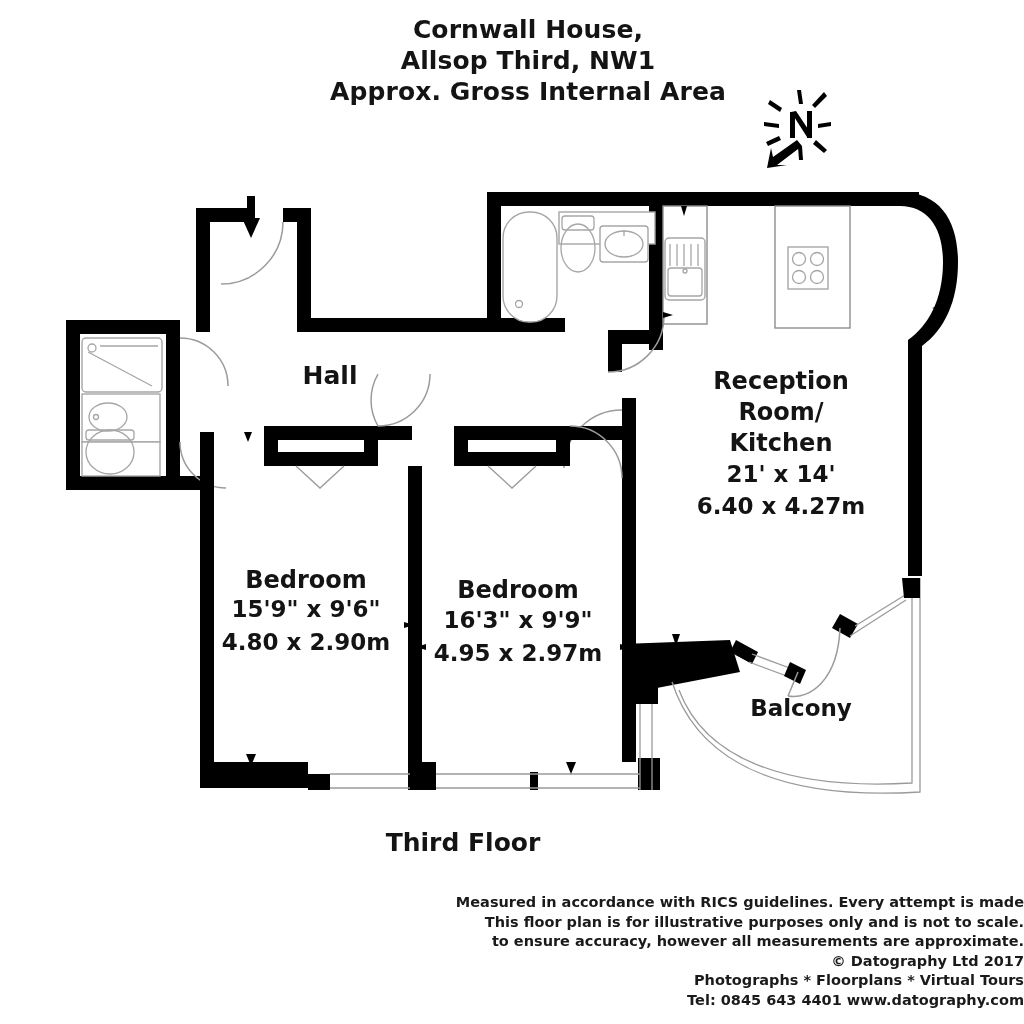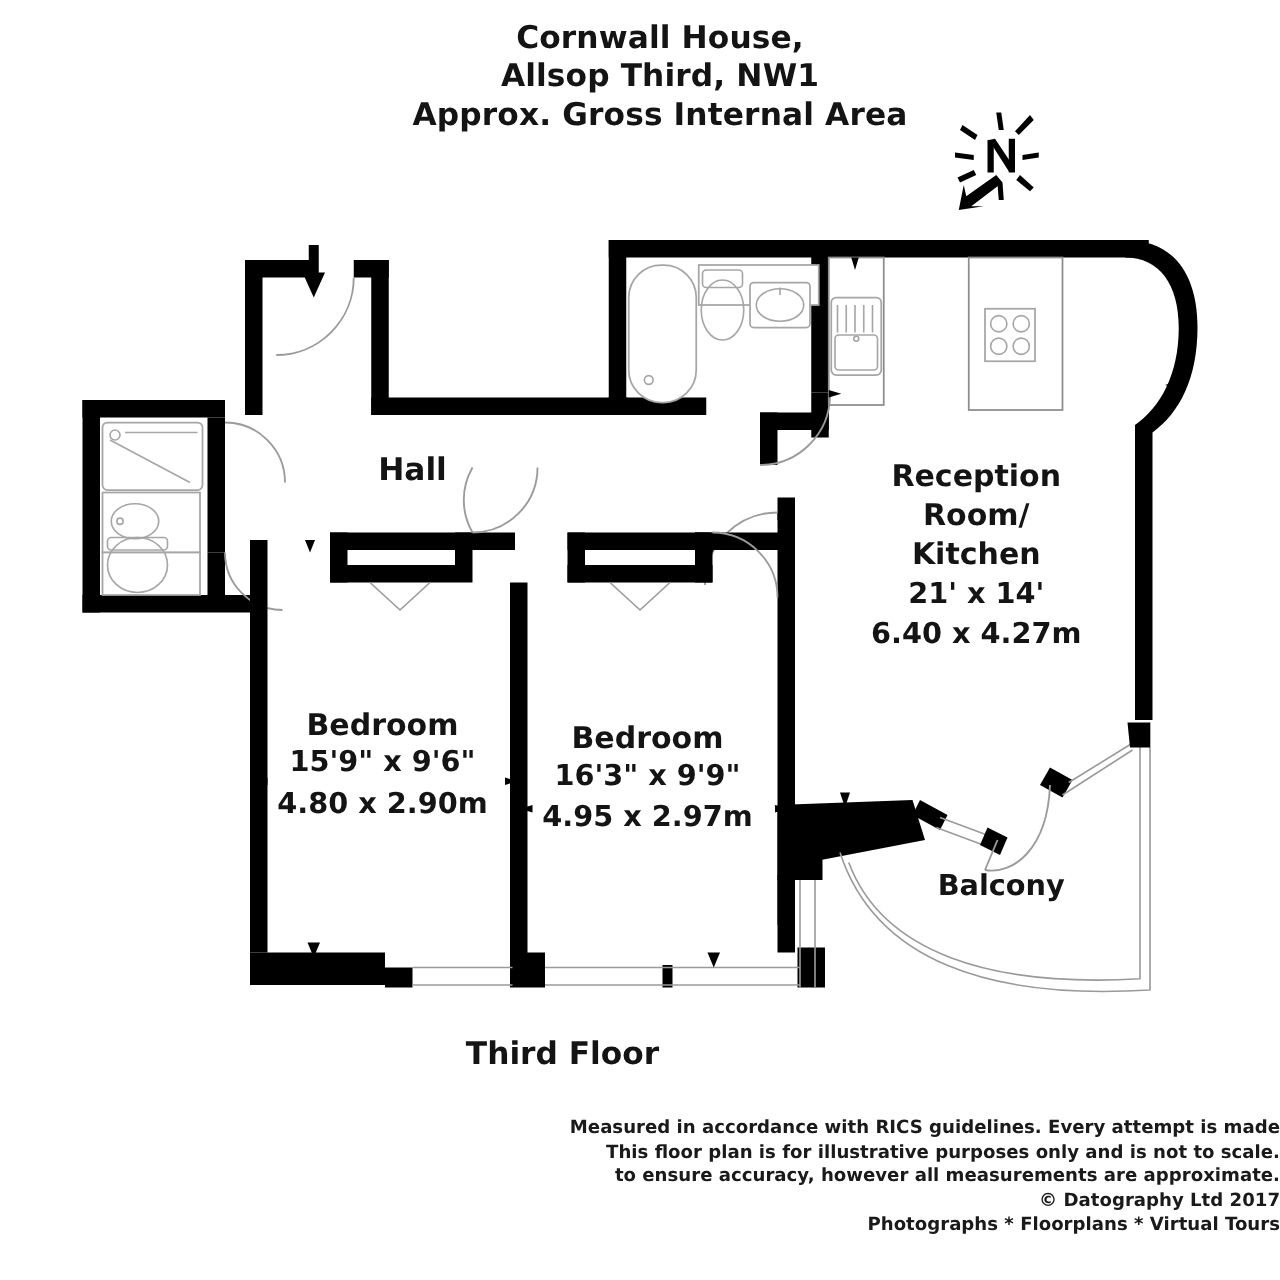--- a/index.html
+++ b/index.html
@@ -17,21 +17,21 @@
     text-align:center;
     font-weight:bold;
     font-size:25px;
     line-height:31px;
     letter-spacing:.1px;
     padding-left:16px;
   }
   .title-block div{white-space:pre;}
 
   .floor-label{
-    position:absolute;top:828px;left:0;width:900px;
+    position:absolute;top:828px;left:13px;width:900px;
     text-align:center;font-weight:bold;font-size:25px;
   }
 
   .footer{
     position:absolute;top:893px;left:0;width:1024px;
     text-align:right;
     font-weight:bold;
     font-size:14.5px;
     line-height:19.5px;
     color:#1a1a1a;
@@ -291,15 +291,16 @@
   </svg>
 
   <div class="floor-label">Third Floor</div>
 
   <div class="footer">
     <div>Measured in accordance with RICS guidelines. Every attempt is made</div>
     <div>This floor plan is for illustrative purposes only and is not to scale.</div>
     <div>to ensure accuracy, however all measurements are approximate.</div>
     <div>© Datography Ltd 2017</div>
     <div>Photographs * Floorplans * Virtual Tours</div>
+    <div>Tel: 0845 643 4401 www.datography.com</div>
   </div>
 
 </div>
 
 </body></html>

